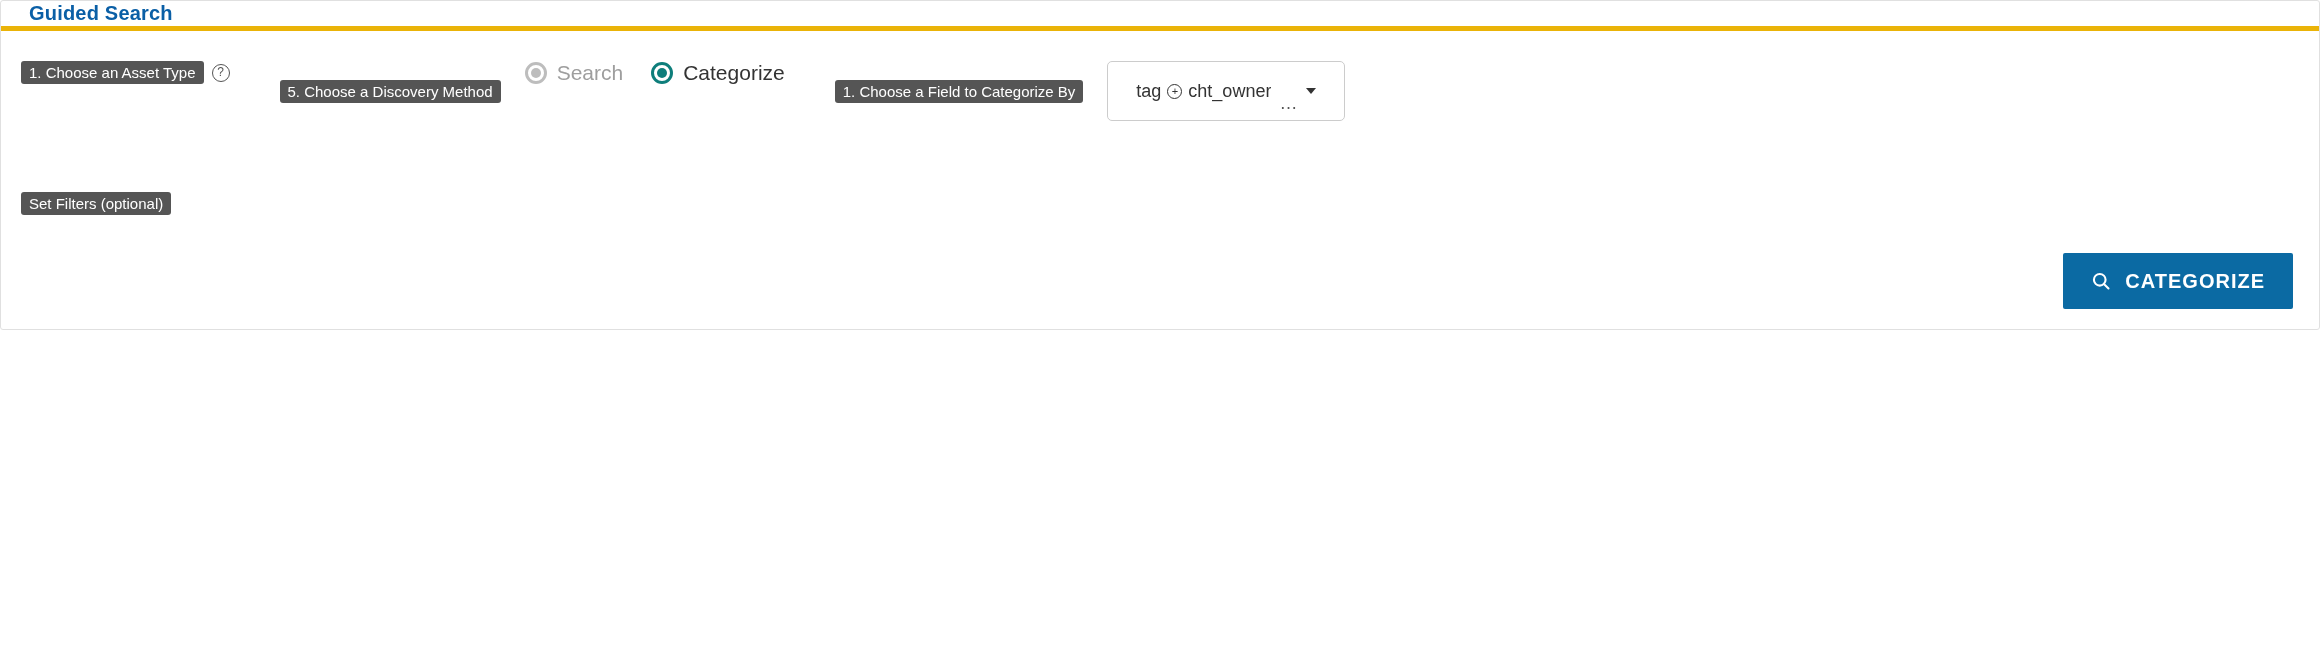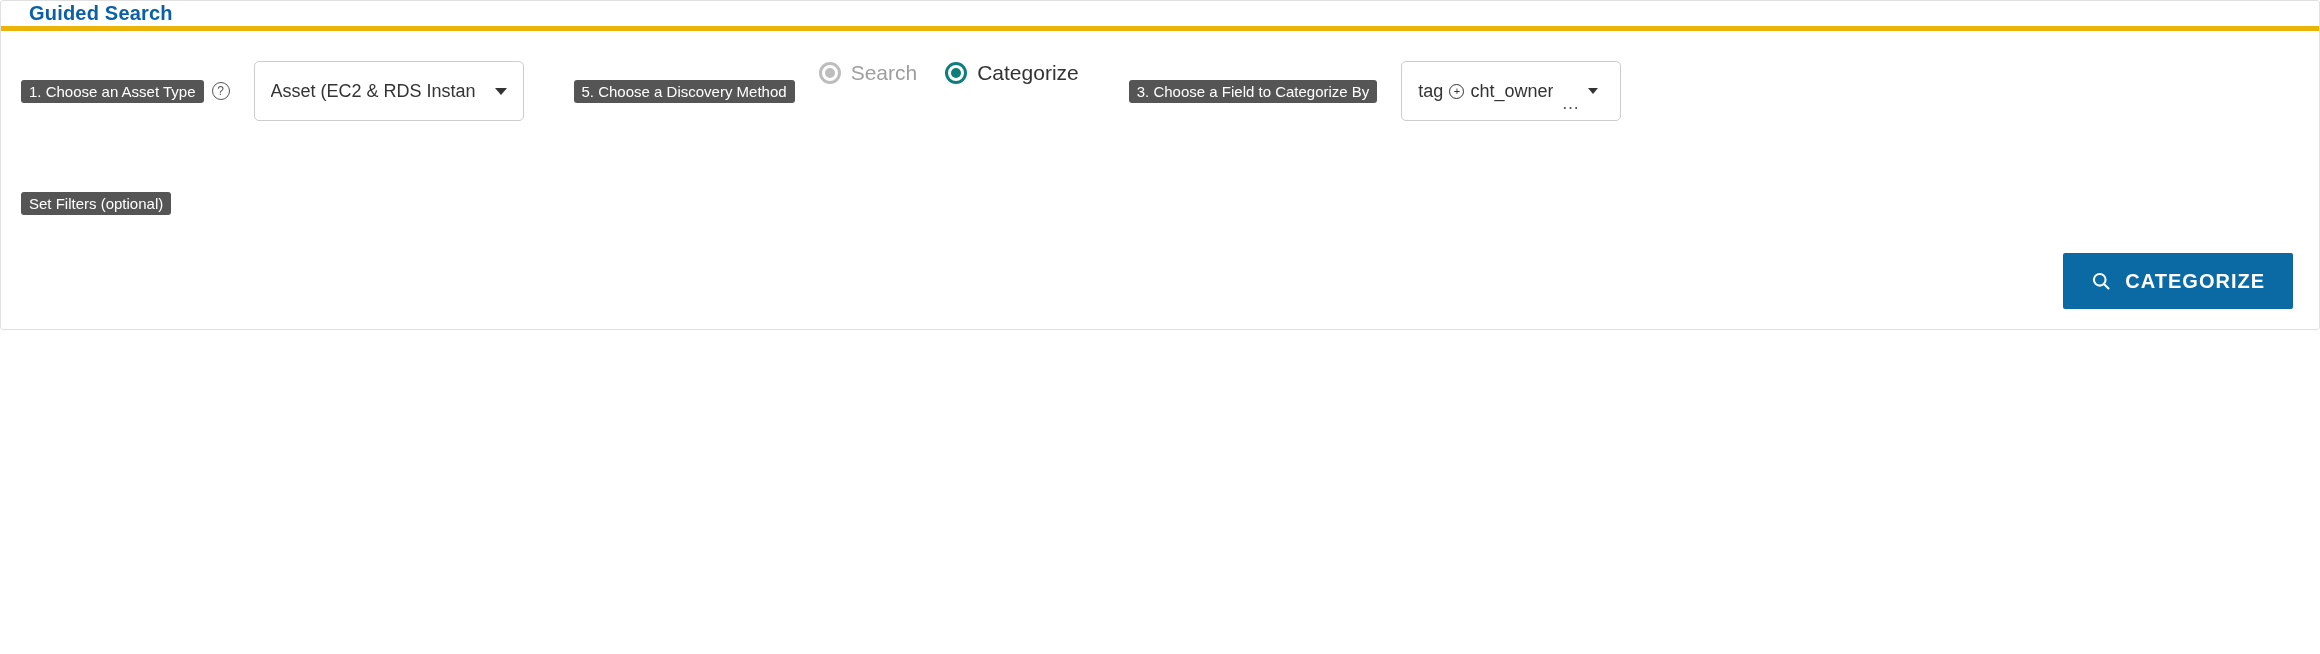--- a/index.html
+++ b/index.html
@@ -131,22 +131,22 @@
     background: #0e7e7b;
     border-radius: 50%;
   }
   .radio-label-unselected {
     color: #9e9e9e;
   }
   .radio-label-selected {
     color: #333;
   }
   .select-box.field {
-    width: 220px;
-    justify-content: flex-start;
+    width: 238px;
+    justify-content: center;
     gap: 8px;
   }
   .field-body {
     display: flex;
     align-items: center;
     gap: 6px;
     overflow: hidden;
   }
   .plus-circle {
     width: 15px;
@@ -214,24 +214,20 @@
   </div>
 
   <div class="panel-body">
 
     <div class="steps-row">
 
       <div class="step">
         <div class="step-label-row">
           <span class="badge">1. Choose an Asset Type</span>
           <span class="help-icon">?</span>
-        </div>
-        <div class="select-box asset">
-          <span class="select-text">Asset (EC2 &amp; RDS Instan</span>
-          <span class="chevron-down"></span>
         </div>
       </div>
 
       <div class="step">
         <div class="step-label-row">
           <span class="badge">5. Choose a Discovery Method</span>
         </div>
         <div class="radio-row">
           <div class="radio-item">
             <span class="radio-outer unselected">
@@ -243,21 +239,21 @@
             <span class="radio-outer selected">
               <span class="radio-dot"></span>
             </span>
             <span class="radio-label-selected">Categorize</span>
           </div>
         </div>
       </div>
 
       <div class="step">
         <div class="step-label-row">
-          <span class="badge">3. Choose a Field to Categorize By</span>
+          <span class="badge">1. Choose a Field to Categorize By</span>
         </div>
         <div class="select-box field">
           <div class="field-body">
             <span>tag</span>
             <span class="plus-circle">+</span>
             <span>cht_owner</span>
           </div>
           <span class="ellipsis">…</span>
           <span class="chevron-small"></span>
         </div>

